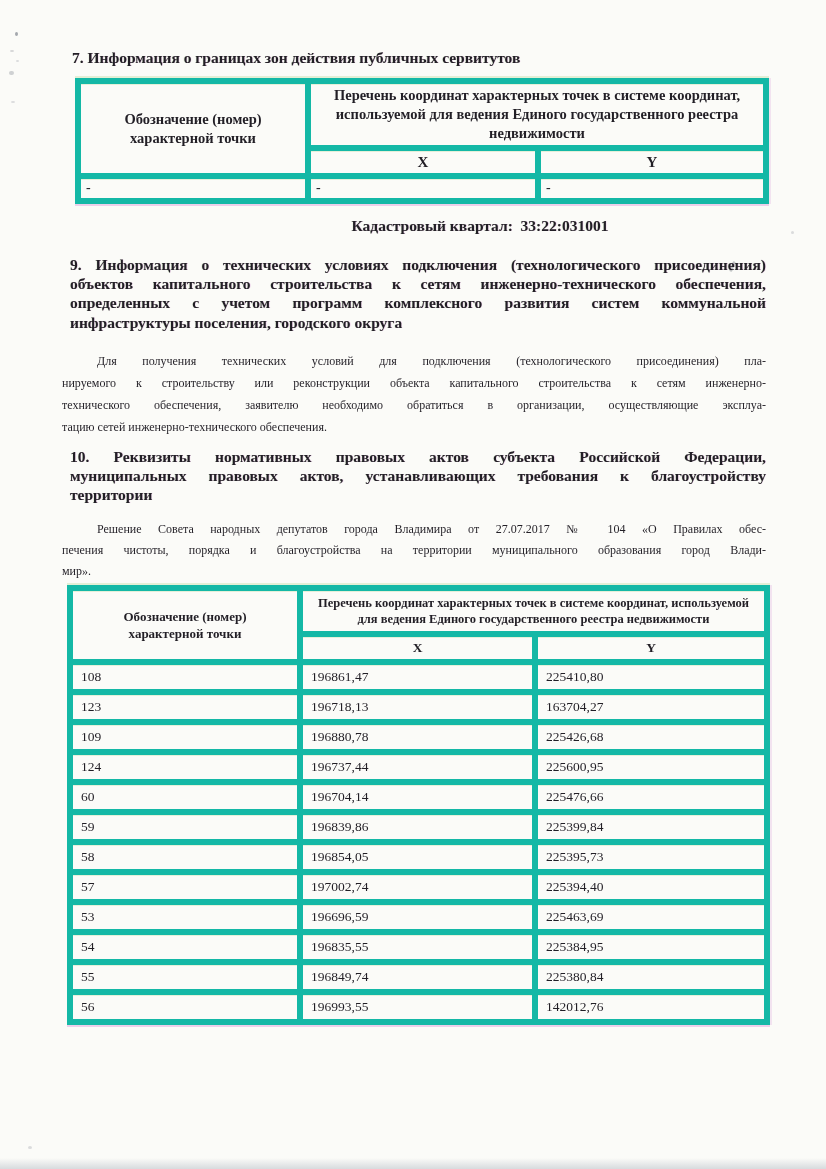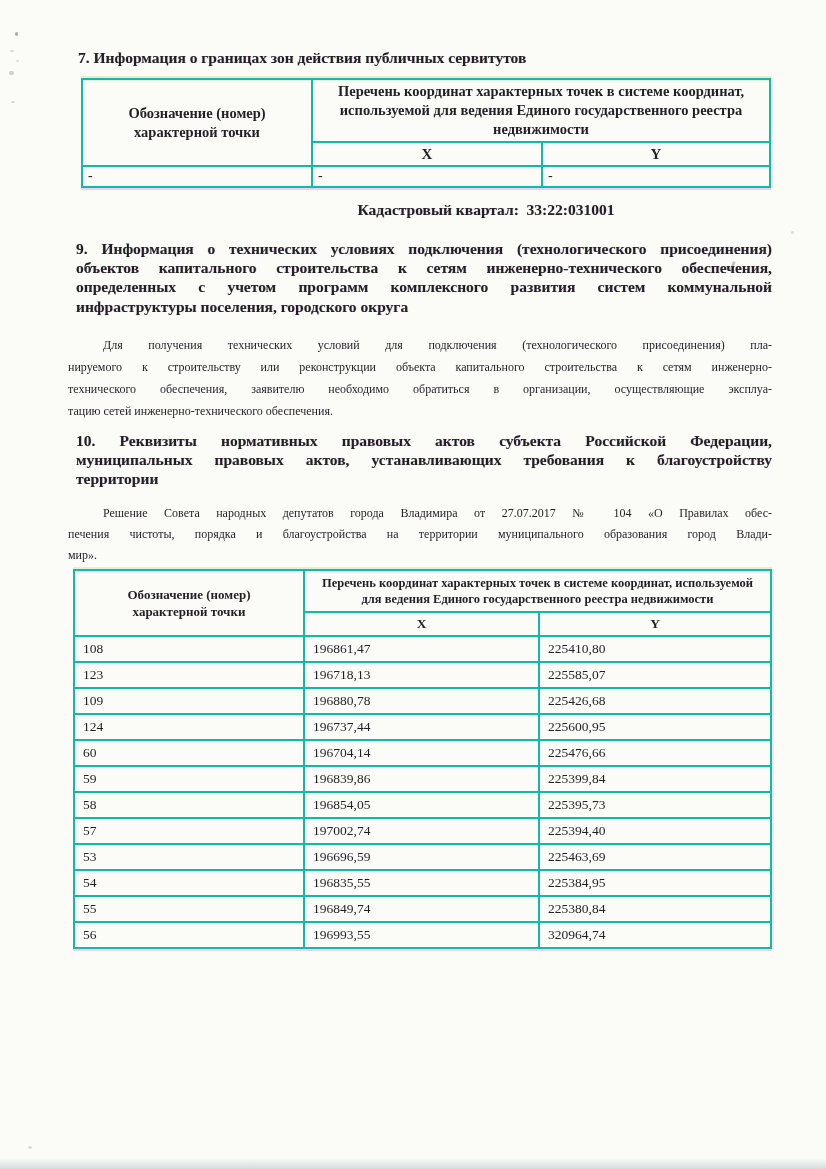--- a/index.html
+++ b/index.html
@@ -3,42 +3,42 @@
 <meta charset="utf-8">
 <style>
   html,body { margin:0; padding:0; background:#888; }
   .page {
     position:relative; width:826px; height:1169px; margin:0 auto;
     background:var(--paper,#fbfbf8);
     color:var(--ink,#221f26);
     font-family:"Liberation Serif","DejaVu Serif",serif;
     overflow:hidden;
   }
-  .content { position:absolute; left:68px; top:0; width:704px; }
+  .content { position:absolute; left:62px; top:0; width:704px; }
 
   
   .h { font-weight:bold; text-shadow:0.6px 0.3px 0 rgba(180,60,180,.22), -0.6px -0.3px 0 rgba(110,180,70,.18); }
   .jline { text-align:justify; text-align-last:justify; }
   .s7t { margin:48px 0 0 10px; font-size:15.5px; line-height:20px; }
   .s8t { margin:4px 0 0 8px; font-size:15.5px; line-height:19.5px; }
   .cadastral { margin-top:13px; font-size:15.5px; text-align:center; padding-left:132px; white-space:pre; }
   .s9t { margin:20px 0 0 8px; font-size:15.5px; line-height:19.2px; }
   .s10t { margin:9px 0 0 8px; font-size:15.5px; line-height:19px; }
   .s11t { margin:37px 0 0 8px; font-size:15.5px; line-height:20px; }
 
   
   .para { font-size:12px; font-weight:normal; }
   .s9p { margin-top:18px; line-height:22px; }
   .s10p { margin-top:15px; line-height:21px; }
   .pline.first { padding-left:35px; }
 
   
   table.t { border-collapse:collapse; table-layout:fixed;
     box-shadow:0 2px 0 rgba(196,94,196,.28), 0 -2px 0 rgba(134,196,78,.20), 2px 0 0 rgba(196,94,196,.15); }
-  table.t th, table.t td { border:2px solid #14b8a6; box-shadow: inset 0 1px 0 rgba(134,196,78,.18); }
+  table.t th, table.t td { border:6px solid #14b8a6; box-shadow: inset 0 1px 0 rgba(134,196,78,.18); }
   table.t th { font-weight:bold; text-align:center; vertical-align:middle; }
   .t1 { margin:10px 0 0 13px; width:688px; }
   .t1 .merged { height:56px; font-size:14.5px; line-height:19px; padding:2px 10px; }
   .t1 .pt { font-size:14.5px; line-height:19px; padding:2px 20px; }
   .t1 .xy th { height:20px; font-size:15px; padding:1px 0; }
   .t1 td { height:14px; font-size:14px; text-align:left; vertical-align:top; padding:1px 0 2px 5px; font-weight:normal; }
   .t2 { margin:3px 0 0 5px; width:697px; }
   .t2 .merged { height:34px; font-size:12.5px; line-height:16px; padding:3px 12px; }
   .t2 .pt { font-size:13px; line-height:17px; padding:2px 14px; }
   .t2 .xy th { height:20px; font-size:13.5px; padding:1px 0; }
@@ -144,21 +144,21 @@
           <th>Y</th>
         </tr>
         <tr>
           <td>108</td>
           <td>196861,47</td>
           <td>225410,80</td>
         </tr>
         <tr>
           <td>123</td>
           <td>196718,13</td>
-          <td>225585,07</td>
+          <td>163704,27</td>
         </tr>
         <tr>
           <td>109</td>
           <td>196880,78</td>
           <td>225426,68</td>
         </tr>
         <tr>
           <td>124</td>
           <td>196737,44</td>
           <td>225600,95</td>
@@ -194,21 +194,21 @@
           <td>225384,95</td>
         </tr>
         <tr>
           <td>55</td>
           <td>196849,74</td>
           <td>225380,84</td>
         </tr>
         <tr>
           <td>56</td>
           <td>196993,55</td>
-          <td>320964,74</td>
+          <td>142012,76</td>
         </tr>
       </tbody>
     </table>
 
   </div>
 
   <div class="scan-edge"></div>
 </div>
 
 </body></html>

